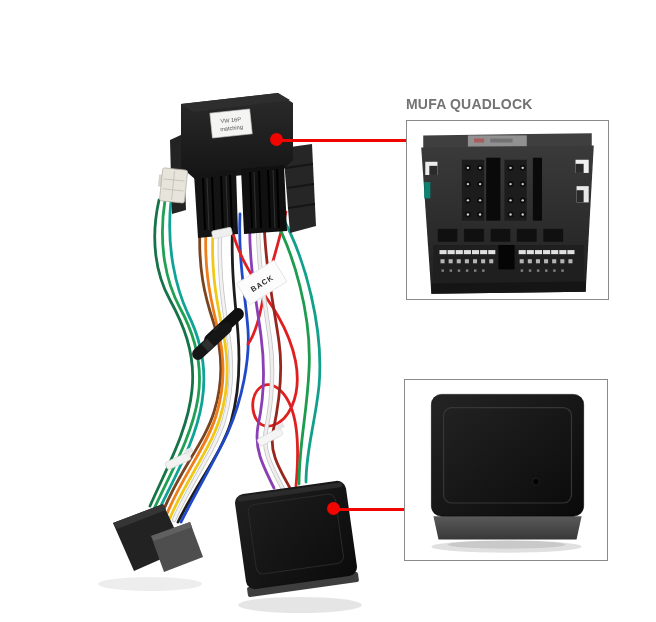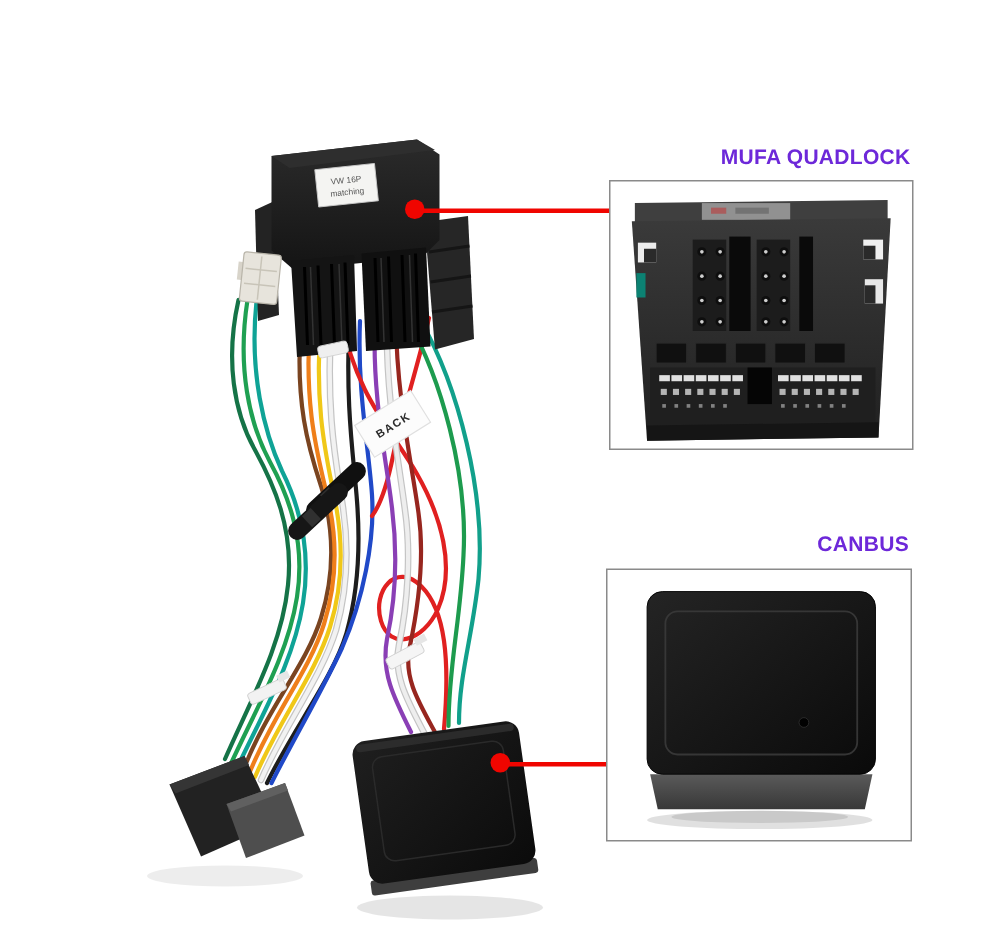--- a/index.html
+++ b/index.html
@@ -1,19 +1,19 @@
 <!DOCTYPE html>
 <html><head>
 <meta charset="utf-8">
 <style>
   html,body{margin:0;padding:0;background:#fff}
   .stage{position:relative;width:656px;height:622px;background:#fff;overflow:hidden;
          font-family:"Liberation Sans",sans-serif;}
-  .callout-title{position:absolute;font-weight:700;font-size:14px;color:#6d28d9;
-                 text-align:right;letter-spacing:.2px;line-height:16px;}
+  .callout-title{position:absolute;font-weight:700;font-size:14px;color:#737373;
+                 text-align:left;letter-spacing:.2px;line-height:16px;}
   .title-quadlock{left:406px;top:96px;width:201px;}
   .title-canbus{left:404px;top:354px;width:202px;}
   .callout-box{position:absolute;background:#fff;border:1.5px solid #8a8a8a;}
   .box-quadlock{left:406px;top:120px;width:201px;height:178px;}
   .box-canbus{left:404px;top:379px;width:202px;height:180px;}
   .callout-line{position:absolute;height:2.5px;background:#f00500;}
   .line-quadlock{left:277px;top:139px;width:129px;}
   .line-canbus{left:336px;top:508px;width:68px;}
   .callout-dot{position:absolute;width:13px;height:13px;border-radius:50%;background:#f00500;}
   .dot-quadlock{left:270px;top:133px;}
@@ -271,21 +271,20 @@
           <rect x="22" y="44" width="8" height="9" fill="#2a2a2a"></rect>
         <rect x="17" y="60" width="6" height="16" fill="#0c8273"></rect>
         <rect x="166" y="38" width="13" height="13" fill="#f0f0f0"></rect>
           <rect x="166" y="42" width="8" height="9" fill="#2a2a2a"></rect>
         <rect x="167" y="64" width="12" height="16" fill="#e8e8e8"></rect>
           <rect x="167" y="68" width="7" height="12" fill="#2a2a2a"></rect>
       </g>
     </svg>
   </div>
 
-  <div class="callout-title title-canbus">CANBUS</div>
 
   <div class="callout-box box-canbus">
     <svg class="inner-photo" viewBox="0 0 199 177">
       <defs>
         <linearGradient id="cBody" x1="0" y1="0" x2="1" y2="1">
           <stop offset="0" stop-color="#242424"></stop>
             <stop offset="1" stop-color="#0a0a0a"></stop>
         </linearGradient>
         <linearGradient id="cBase" x1="0" y1="0" x2="0" y2="1">
           <stop offset="0" stop-color="#5a5a5a"></stop>

